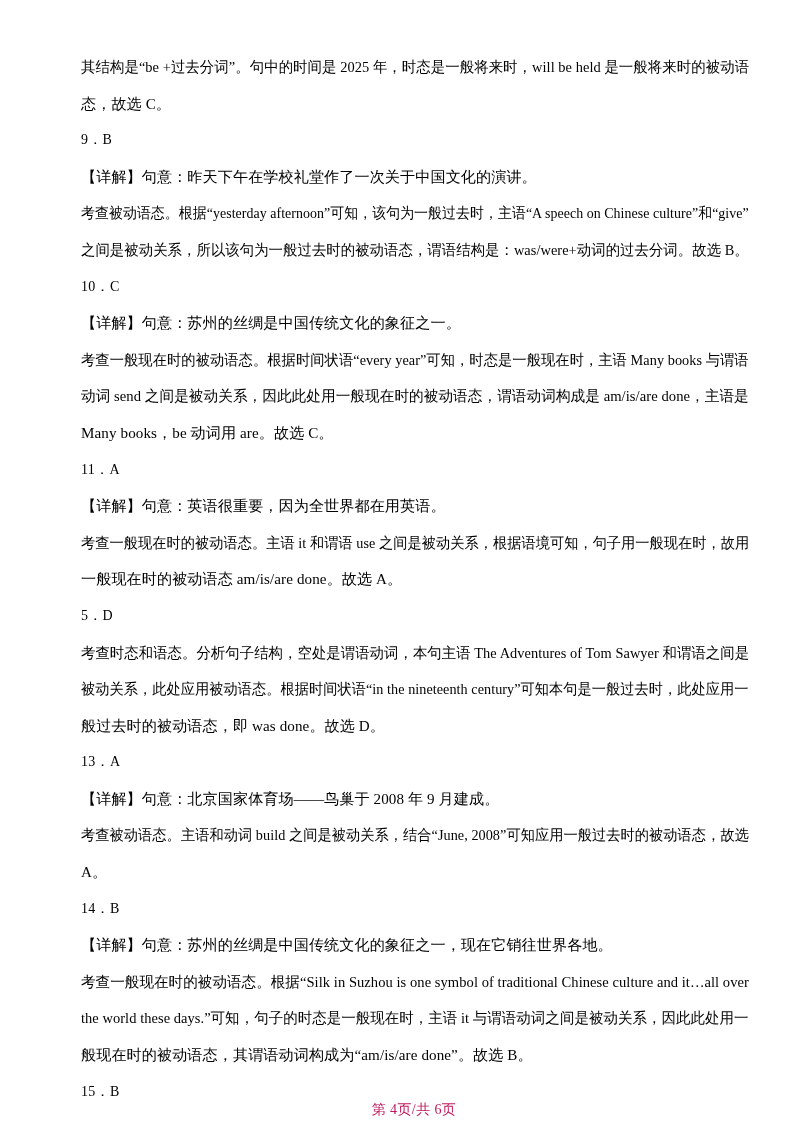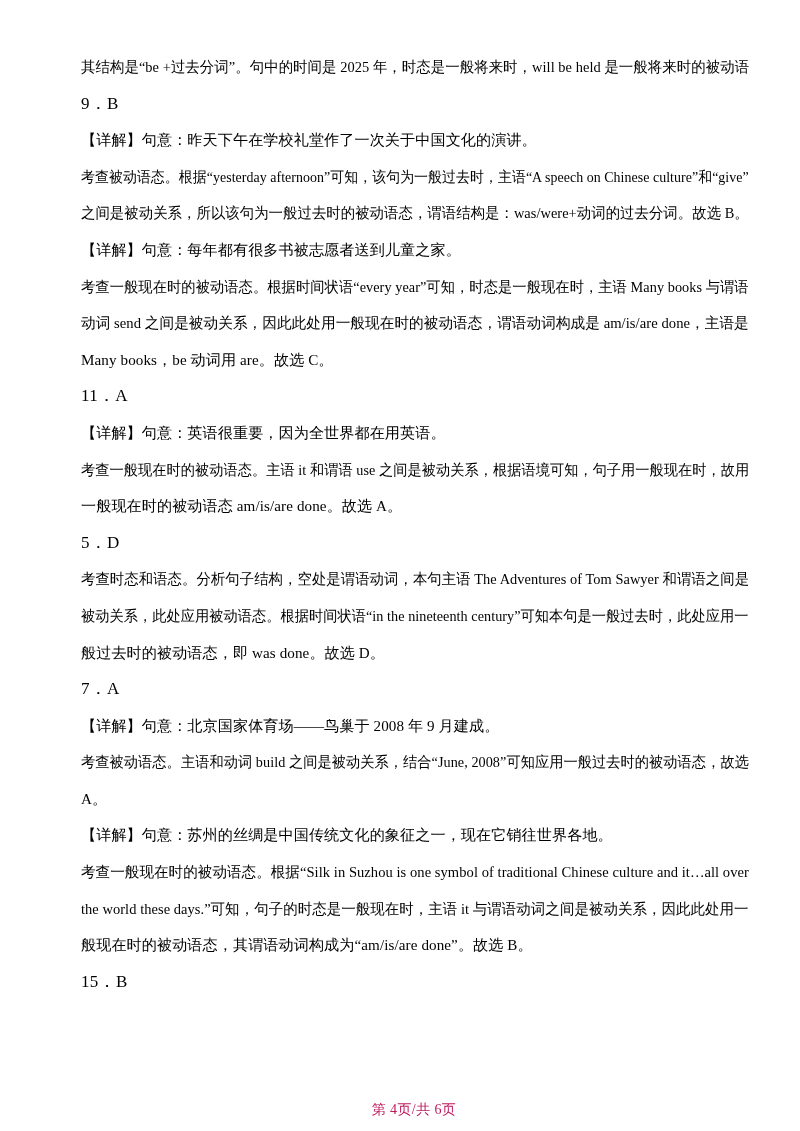--- a/index.html
+++ b/index.html
@@ -32,21 +32,21 @@
   }
   .line {
     font-size: 15.1px;
     line-height: 36.6px;
     white-space: nowrap;
     letter-spacing: 0.1px;
     text-align: left;
   }
   
   .answer-line {
-    font-size: 17px;
+    font-size: 14px;
     line-height: 36.6px;
     white-space: nowrap;
     letter-spacing: 0.3px;
   }
   
   .just {
     letter-spacing: 0.05px;
   }
   .footer {
     position: absolute;
@@ -59,40 +59,43 @@
     color: #be185d;
   }
 </style>
 </head>
 <body>
 
 <div class="page">
 
   <div class="content">
     <div class="line just" style="transform-origin: left top; transform: scaleX(0.955651);">其结构是“be +过去分词”。句中的时间是 2025 年，时态是一般将来时，will be held 是一般将来时的被动语</div>
+    <div class="line">态，故选 C。</div>
     <div class="answer-line">9．B</div>
     <div class="line">【详解】句意：昨天下午在学校礼堂作了一次关于中国文化的演讲。</div>
     <div class="line just" style="transform-origin: left top; transform: scaleX(0.922652);">考查被动语态。根据“yesterday afternoon”可知，该句为一般过去时，主语“A speech on Chinese culture”和“give”</div>
     <div class="line just" style="transform-origin: left top; transform: scaleX(0.952924);">之间是被动关系，所以该句为一般过去时的被动语态，谓语结构是：was/were+动词的过去分词。故选 B。</div>
-    <div class="line">【详解】句意：每年都有很多书被志愿者送到儿童之家。</div>
+    <div class="answer-line">10．C</div>
+    <div class="line">【详解】句意：苏州的丝绸是中国传统文化的象征之一。</div>
     <div class="line just" style="transform-origin: left top; transform: scaleX(0.946176);">考查一般现在时的被动语态。根据时间状语“every year”可知，时态是一般现在时，主语 Many books 与谓语</div>
     <div class="line just" style="transform-origin: left top; transform: scaleX(0.969521);">动词 send 之间是被动关系，因此此处用一般现在时的被动语态，谓语动词构成是 am/is/are done，主语是</div>
     <div class="line">Many books，be 动词用 are。故选 C。</div>
     <div class="answer-line">11．A</div>
     <div class="line">【详解】句意：英语很重要，因为全世界都在用英语。</div>
     <div class="line just" style="transform-origin: left top; transform: scaleX(0.940845);">考查一般现在时的被动语态。主语 it 和谓语 use 之间是被动关系，根据语境可知，句子用一般现在时，故用</div>
     <div class="line">一般现在时的被动语态 am/is/are done。故选 A。</div>
     <div class="answer-line">5．D</div>
     <div class="line just" style="transform-origin: left top; transform: scaleX(0.952924);">考查时态和语态。分析句子结构，空处是谓语动词，本句主语 The Adventures of Tom Sawyer 和谓语之间是</div>
     <div class="line just" style="transform-origin: left top; transform: scaleX(0.940845);">被动关系，此处应用被动语态。根据时间状语“in the nineteenth century”可知本句是一般过去时，此处应用一</div>
     <div class="line">般过去时的被动语态，即 was done。故选 D。</div>
-    <div class="answer-line">7．A</div>
+    <div class="answer-line">13．A</div>
     <div class="line">【详解】句意：北京国家体育场——鸟巢于 2008 年 9 月建成。</div>
     <div class="line just" style="transform-origin: left top; transform: scaleX(0.942172);">考查被动语态。主语和动词 build 之间是被动关系，结合“June, 2008”可知应用一般过去时的被动语态，故选</div>
     <div class="line">A。</div>
+    <div class="answer-line">14．B</div>
     <div class="line">【详解】句意：苏州的丝绸是中国传统文化的象征之一，现在它销往世界各地。</div>
     <div class="line just" style="transform-origin: left top; transform: scaleX(0.963925);">考查一般现在时的被动语态。根据“Silk in Suzhou is one symbol of traditional Chinese culture and it…all over</div>
     <div class="line just" style="transform-origin: left top; transform: scaleX(0.958393);">the world these days.”可知，句子的时态是一般现在时，主语 it 与谓语动词之间是被动关系，因此此处用一</div>
     <div class="line">般现在时的被动语态，其谓语动词构成为“am/is/are done”。故选 B。</div>
     <div class="answer-line">15．B</div>
 
   </div>
 
   <div class="footer">第 4页/共 6页</div>
 

